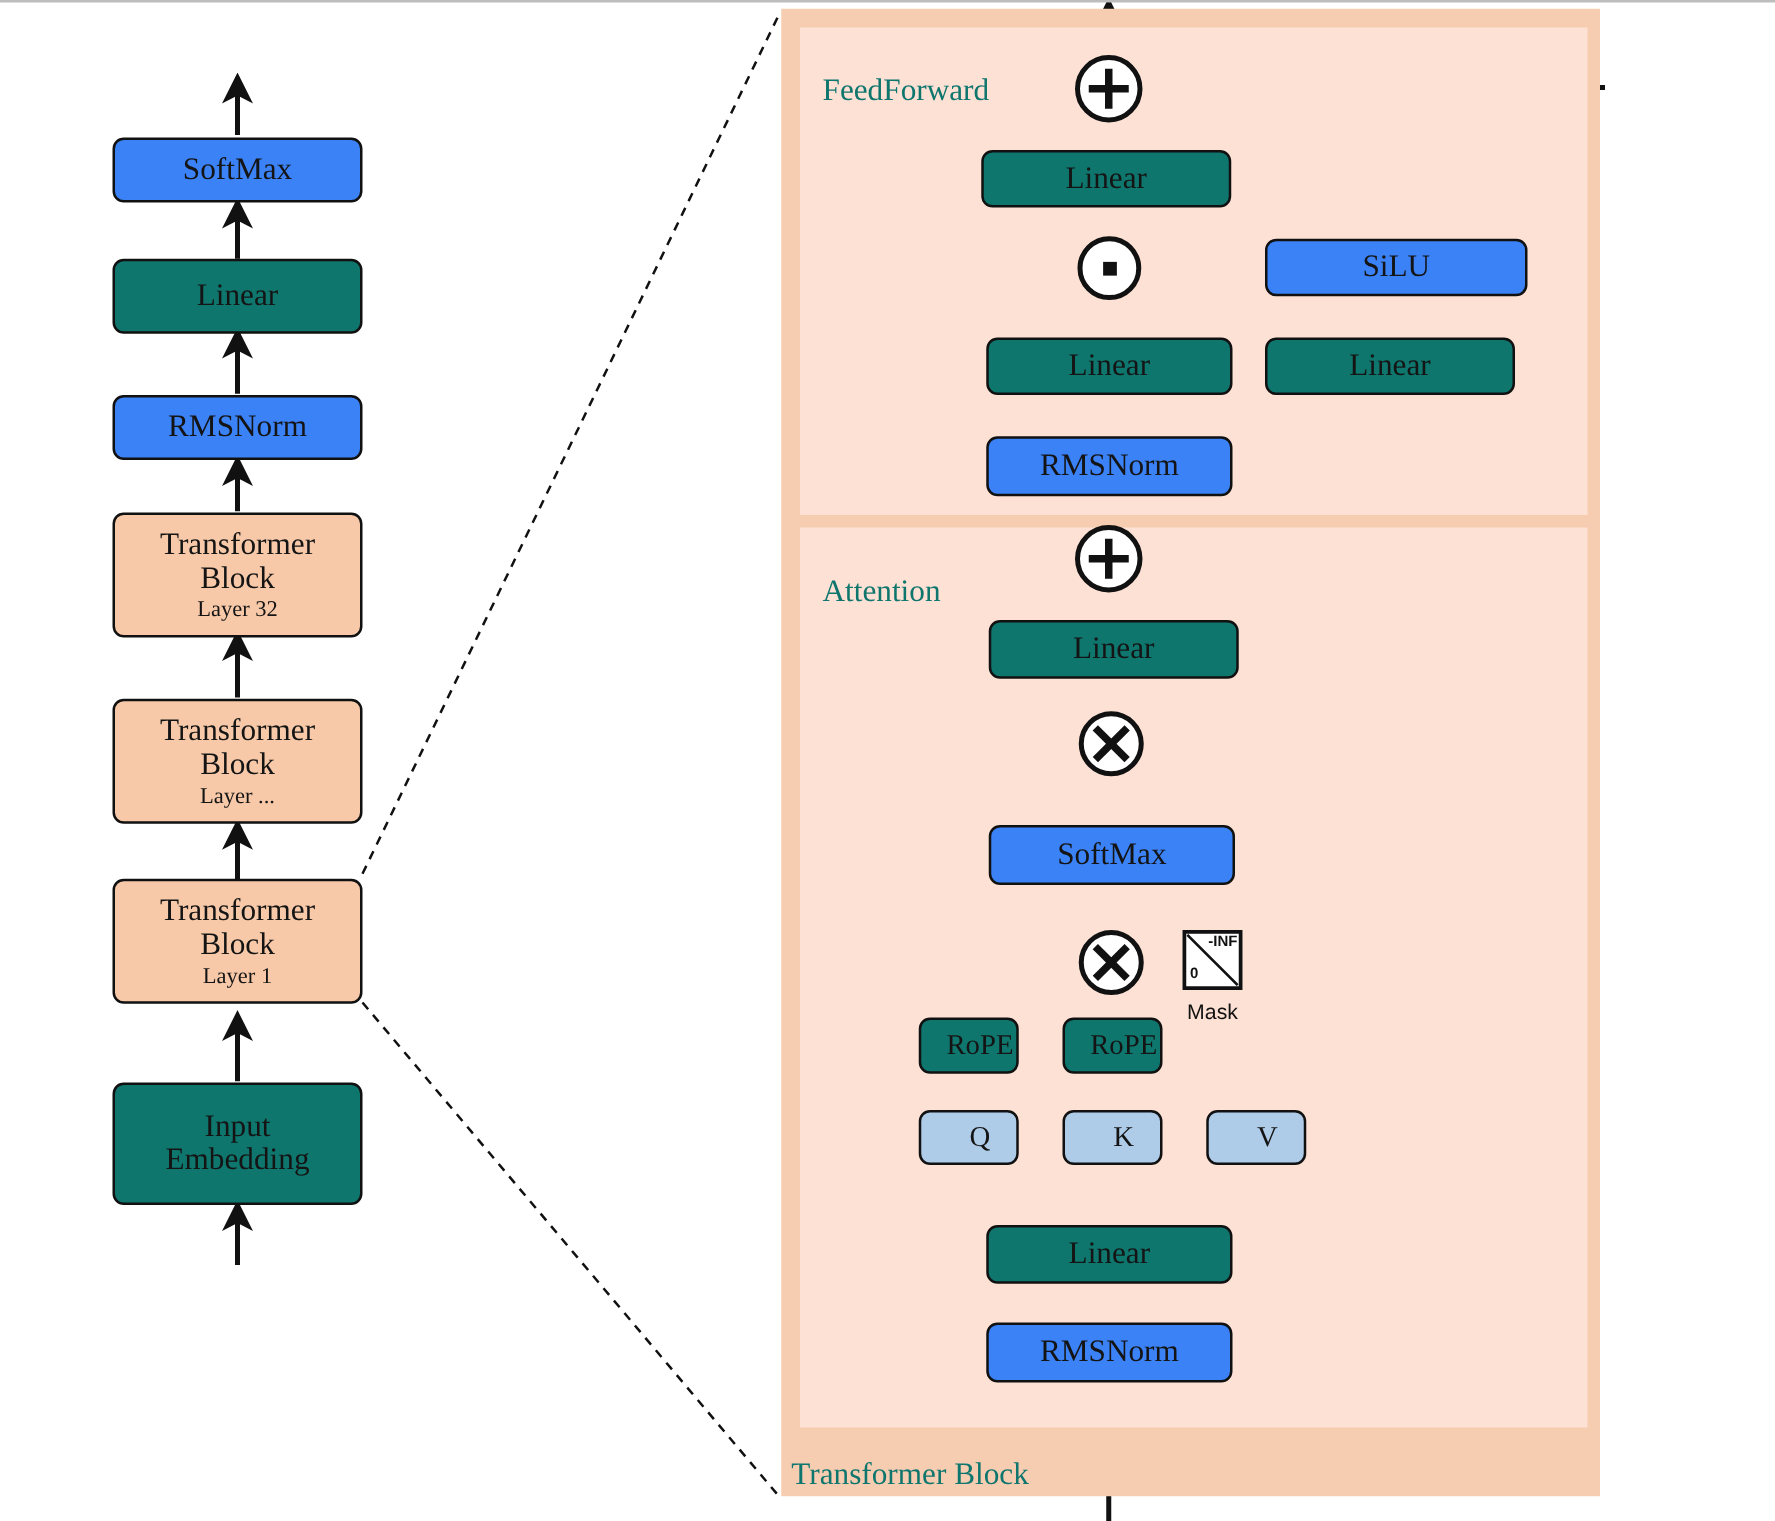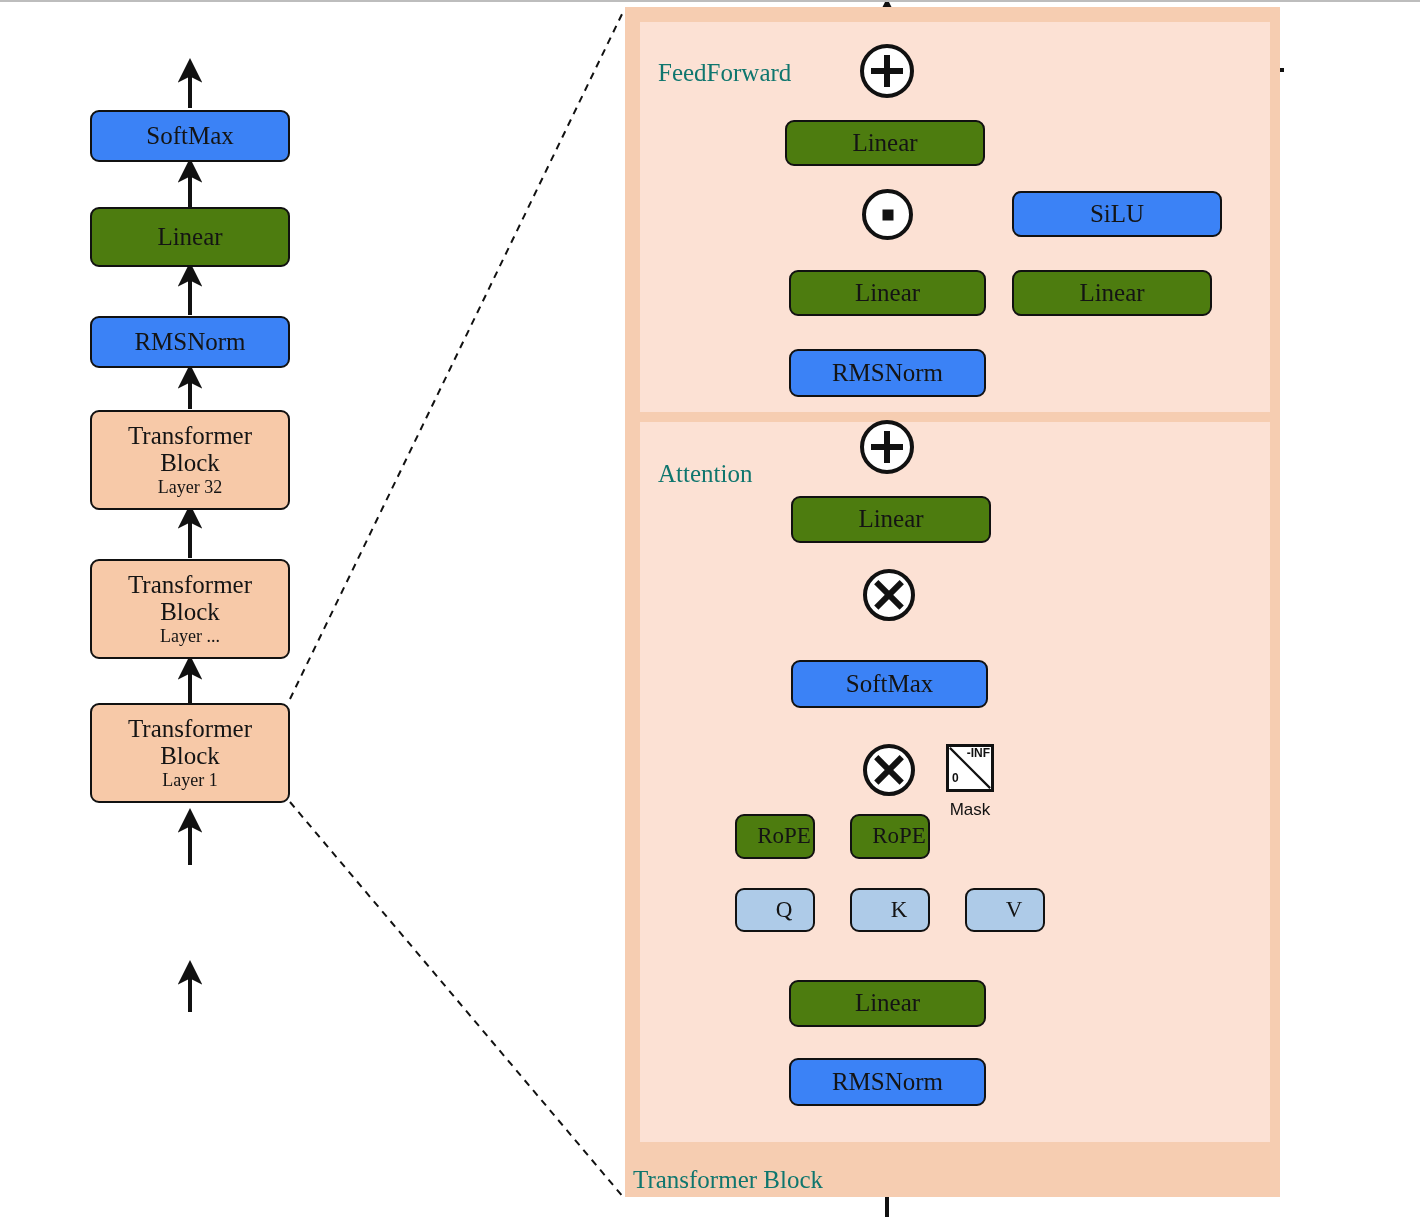--- a/index.html
+++ b/index.html
@@ -11,21 +11,21 @@
   }
   #canvas{position:absolute;inset:0;}
   svg.layer{position:absolute;left:0;top:0;width:1420px;height:1217px;overflow:visible;}
   .node{
     position:absolute;box-sizing:border-box;
     border:2.5px solid #111;border-radius:9px;
     display:flex;flex-direction:column;align-items:center;justify-content:center;
     text-align:center;color:#141414;line-height:1.05;
     z-index:5;
   }
-  .blue{background:#4d7c0f;}
+  .blue{background:#0f766e;}
   .blue-deep{background:#aecbe8;}
   .green{background:#3b82f6;}
   .orange{background:#f7c9a8;}
   .t22{font-size:25px;}
   .t20{font-size:23px;margin-left:18px;}
   .sub{font-size:18px;margin-top:2px;}
   .panel-outer{
     position:absolute;background:#f6cdb1;border:0;z-index:1;
   }
   .panel-inner{
@@ -183,20 +183,23 @@
   <div class="node orange" style="left:90px;top:557px;width:200px;height:100px;">
     <span class="t22" style="max-width:150px;">Transformer Block</span>
     <span class="sub">Layer ...</span>
   </div>
 
   <div class="node orange" style="left:90px;top:701px;width:200px;height:100px;">
     <span class="t22" style="max-width:150px;">Transformer Block</span>
     <span class="sub">Layer 1</span>
   </div>
 
+  <div class="node blue" style="left:90px;top:864px;width:200px;height:98px;">
+    <span class="t22" style="max-width:150px;">Input Embedding</span>
+  </div>
 
   <div class="op op-plus" style="left:860px;top:42px;width:54px;height:54px;"></div>
 
   <div class="node blue" style="left:785px;top:118px;width:200px;height:46px;">
     <span class="t22">Linear</span>
   </div>
 
   <div class="op op-dot" style="left:862px;top:187px;width:51px;height:51px;"></div>
 
   <div class="node green" style="left:1012px;top:189px;width:210px;height:46px;">

